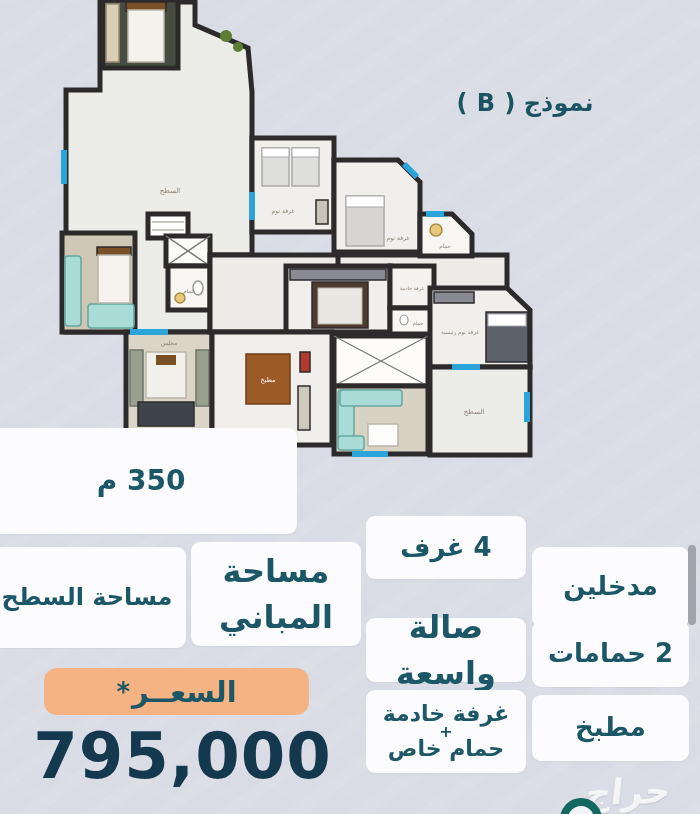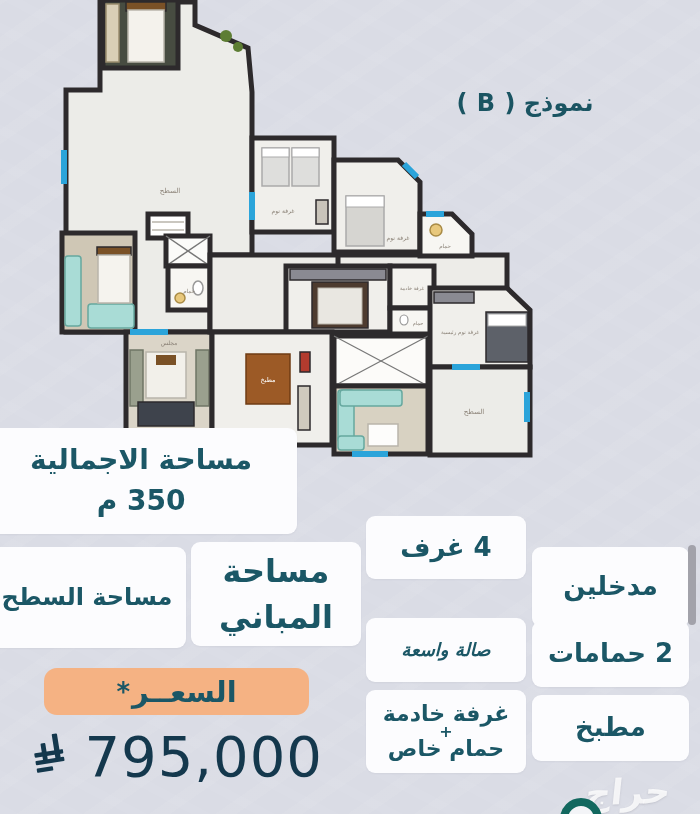--- a/index.html
+++ b/index.html
@@ -25,38 +25,38 @@
     background:#fcfcfe;border-radius:9px;color:#1b5766;font-weight:bold;
     display:flex;flex-direction:column;align-items:center;justify-content:center;
     text-align:center;direction:rtl;line-height:1.45;
     box-shadow:0 1px 2px rgba(40,40,70,0.05);
   }
   .box-total{left:-15px;top:428px;width:312px;height:106px;font-size:28px;}
   .box-roof{left:-12px;top:547px;width:198px;height:101px;font-size:24px;}
   .box-build{left:191px;top:542px;width:170px;height:104px;font-size:32px;}
   .box-rooms{left:366px;top:516px;width:160px;height:63px;font-size:26px;}
   .box-entr{left:532px;top:547px;width:157px;height:80px;font-size:26px;}
-  .box-hall{left:366px;top:618px;width:160px;height:64px;font-size:18px;font-style:italic;}
+  .box-hall{left:366px;top:618px;width:160px;height:64px;font-size:32px;}
   .box-baths{left:532px;top:621px;width:157px;height:66px;font-size:26px;}
   .box-maid{left:366px;top:690px;width:160px;height:83px;font-size:22px;line-height:1.25;}
   .box-maid .plus{font-size:16px;line-height:0.6;margin:-1px 0;}
   .box-kitchen{left:532px;top:695px;width:157px;height:66px;font-size:26px;}
   
   .price-label{
     left:44px;top:668px;width:265px;height:47px;background:#f5b283;border-radius:13px;
     display:flex;align-items:center;justify-content:center;direction:rtl;
     color:#1b5766;font-size:29px;font-weight:bold;
   }
   .price-label .ast{font-size:26px;margin-right:2px;}
   .price-row{
     left:28px;top:720px;width:295px;height:72px;
     display:flex;align-items:center;justify-content:center;gap:14px;
     color:#14384d;
   }
-  .price-value{font-size:56px;font-weight:normal;letter-spacing:1px;}
+  .price-value{font-size:64px;font-weight:bold;letter-spacing:1px;}
   
   .scroll-thumb{left:688px;top:545px;width:8px;height:80px;border-radius:4px;background:#a2a2aa;}
   
   .watermark{
     left:556px;top:772px;width:144px;height:40px;
     display:flex;align-items:center;justify-content:center;
     color:rgba(255,255,255,0.82);font-size:35px;font-weight:bold;
     transform:skewX(-8deg) rotate(-2deg);
     text-shadow:0 1px 2px rgba(150,150,160,0.35);
   }
@@ -224,21 +224,20 @@
     <text x="169" y="345" font-size="6">مجلس</text>
     <text x="268" y="382" font-size="6.5" fill="#ffffff">مطبخ</text>
     <text x="412" y="290" font-size="5">غرفة خادمة</text>
   </g>
 </svg>
 </div>
 
 <div class="abs title">نموذج ( B )</div>
 
 <div class="abs box box-total">
-  <span>مساحة الاجمالية</span>
   <span>350 م</span>
 </div>
 
 <div class="abs box box-roof">
   <span>مساحة السطح</span>
 </div>
 
 <div class="abs box box-build">
   <span>مساحة المباني</span>
 </div>

